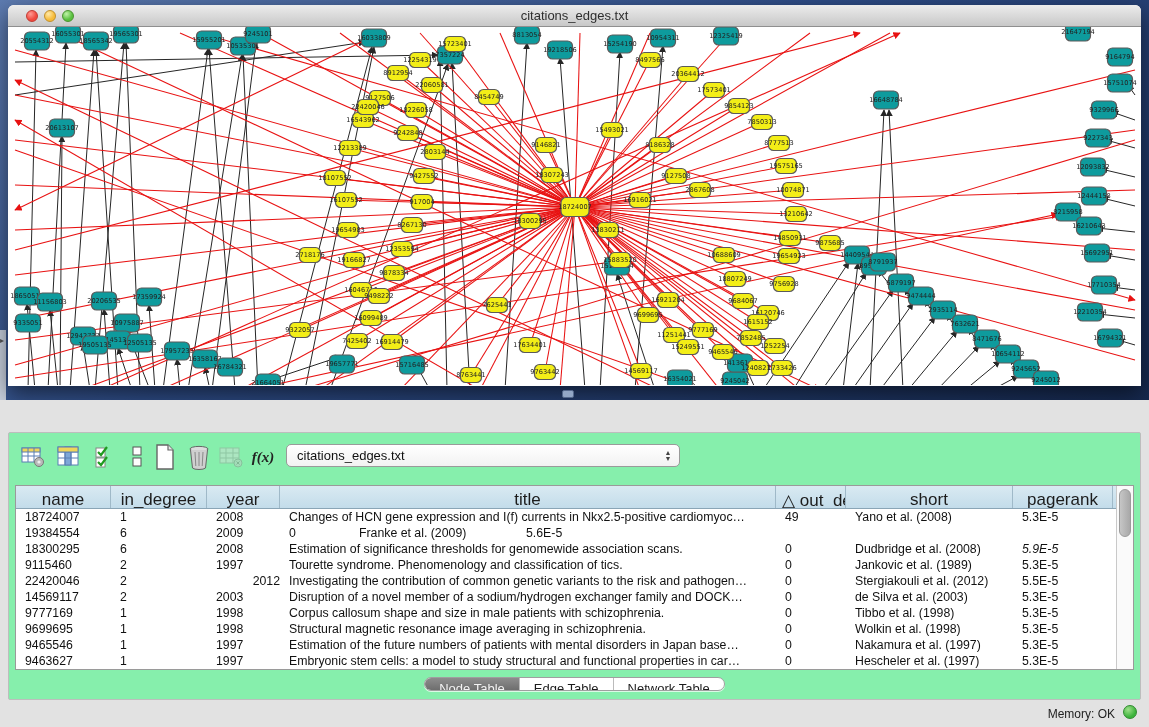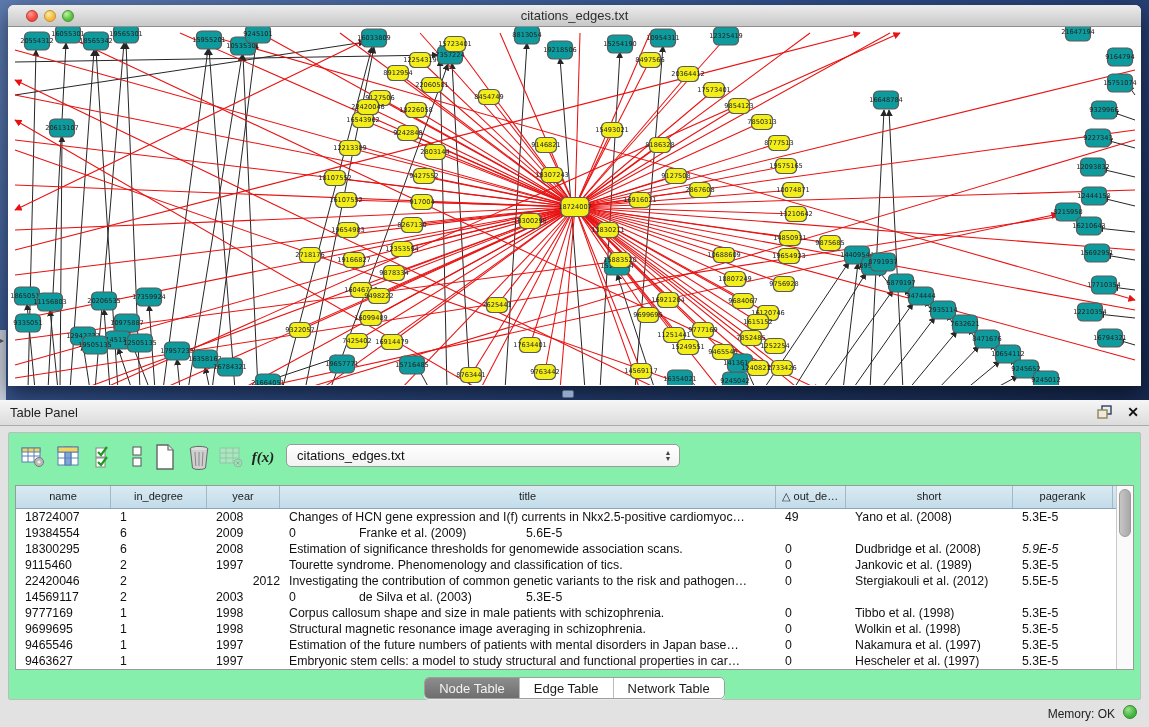--- a/index.html
+++ b/index.html
@@ -52,32 +52,32 @@
   .combo .cval { position:absolute; left:10px; top:3px; font-size:13px; color:#111; }
   .combo .stepper { position:absolute; right:4px; top:2px; width:14px; height:18px; display:flex; flex-direction:column;
                     align-items:center; justify-content:center; color:#444; font-size:7px; line-height:6px; }
 
   
   .tbl-wrap { position:absolute; left:6px; top:52px; width:1119px; height:185px; background:#fff;
               border:1px solid #9a9a9a; display:flex; }
   .tbl { flex:1 1 auto; overflow:hidden; }
   .thead { display:flex; height:23px; background:linear-gradient(#d9eaf2,#c3dcea);
            border-bottom:1px solid #8aa5b6; }
-  .th { font-size:11px; color:#1c1c1c; text-align:center; padding-top:4px;
+  .th { font-size:17px; color:#1c1c1c; text-align:center; padding-top:4px;
         border-right:1px solid #9fb9c8; overflow:hidden; white-space:nowrap; }
   .th.sorted { text-align:left; padding-left:6px; }
   .trow { display:flex; height:16px; }
   .td { font-size:12.3px; color:#111; padding-left:9px; padding-top:1px; white-space:nowrap; overflow:hidden; }
   .vscroll { flex:0 0 17px; background:#fafafa; border-left:1px solid #c9c9c9; position:relative; }
   .vthumb { position:absolute; left:2px; top:3px; width:12px; height:48px; border-radius:6px;
             background:linear-gradient(90deg,#c6c6c6,#a8a8a8); border:1px solid #9b9b9b; }
 
   
   .tabs-row { position:absolute; left:0; right:0; top:244px; display:flex; justify-content:center; }
-  .seg { display:flex; border:1px solid #9f9f9f; border-radius:5px; overflow:hidden; height:22px;
+  .seg { display:flex; border:1px solid #9f9f9f; border-radius:11px; overflow:hidden; height:14px;
          background:#fff; box-shadow:0 1px 0 rgba(255,255,255,.7); }
   .seg .tab { font-size:13px; padding:3px 14px 0 14px; color:#1c1c1c; border-right:1px solid #bbb; }
   .seg .tab:last-child { border-right:none; }
   .seg .tab.active { background:linear-gradient(#8d8d8d,#6e6e6e); color:#f3f3f3; }
 
   
   .status-bar { position:absolute; left:0; top:700px; width:1149px; height:27px; background:#e2e2e2; }
   .mem { position:absolute; right:34px; top:7px; font-size:12px; color:#222; }
   .mem-dot { position:absolute; right:12px; top:5px; width:14px; height:14px; border-radius:50%;
              background:radial-gradient(circle at 35% 30%, #9fe08a,#3cb33c 65%); border:1px solid #2e8a2e; }
@@ -821,30 +821,20 @@
             <rect x="561" y="197.5" width="28" height="19" rx="5" ry="5" fill="#f3ee17" stroke="#5a5a5a" stroke-width="1.2"></rect>
             <text x="575" y="209.4" text-anchor="middle" font-size="6.6" font-family="&quot;DejaVu Sans&quot;, sans-serif" fill="#222">18724007</text>
           </g>
         </svg>
     </div>
   </div>
 
   <div class="splitter-grip"></div>
 
   <div class="table-panel">
-    <div class="panel-header">
-      <span class="ptitle">Table Panel</span>
-      <div class="hicons">
-        <svg width="16" height="14" viewBox="0 0 16 14">
-          <rect x="5" y="1" width="9" height="8" fill="none" stroke="#2c3e66" stroke-width="1.4"></rect>
-          <rect x="1" y="5" width="9" height="8" fill="#efe9d8" stroke="#8d855f" stroke-width="1.4"></rect>
-        </svg>
-        <span class="close-x">✕</span>
-      </div>
-    </div>
 
     <div class="panel-body">
 
       <div class="toolbar">
         <span class="tb-icon" style="left:10px">
           <svg width="24" height="22" viewBox="0 0 24 22">
             <rect x="1" y="2" width="18" height="14" fill="#fff" stroke="#5a7fb4"></rect>
             <rect x="1" y="2" width="18" height="4" fill="#f0d55a" stroke="#5a7fb4"></rect>
             <path d="M7 2v14 M13 2v14 M1 10h18" stroke="#5a7fb4" fill="none"></path>
             <circle cx="18" cy="16" r="4.5" fill="#b9b9b9" stroke="#777"></circle>
@@ -960,20 +950,21 @@
                 <div class="td" style="width: 73px; text-align: right;">2012</div>
                 <div class="td" style="width: 496px;">Investigating the contribution of common genetic variants to the risk and pathogen…</div>
                 <div class="td" style="width: 70px;">0</div>
                 <div class="td" style="width: 167px;">Stergiakouli et al. (2012)</div>
                 <div class="td" style="width: 100px;">5.5E-5</div>
               </div>
               <div class="trow">
                 <div class="td" style="width: 95px;">14569117</div>
                 <div class="td" style="width: 96px;">2</div>
                 <div class="td" style="width: 73px;">2003</div>
+                <div class="td" style="width: 496px;">Disruption of a novel member of a sodium/hydrogen exchanger family and DOCK…</div>
                 <div class="td" style="width: 70px;">0</div>
                 <div class="td" style="width: 167px;">de Silva et al. (2003)</div>
                 <div class="td" style="width: 100px;">5.3E-5</div>
               </div>
               <div class="trow">
                 <div class="td" style="width: 95px;">9777169</div>
                 <div class="td" style="width: 96px;">1</div>
                 <div class="td" style="width: 73px;">1998</div>
                 <div class="td" style="width: 496px;">Corpus callosum shape and size in male patients with schizophrenia.</div>
                 <div class="td" style="width: 70px;">0</div>

